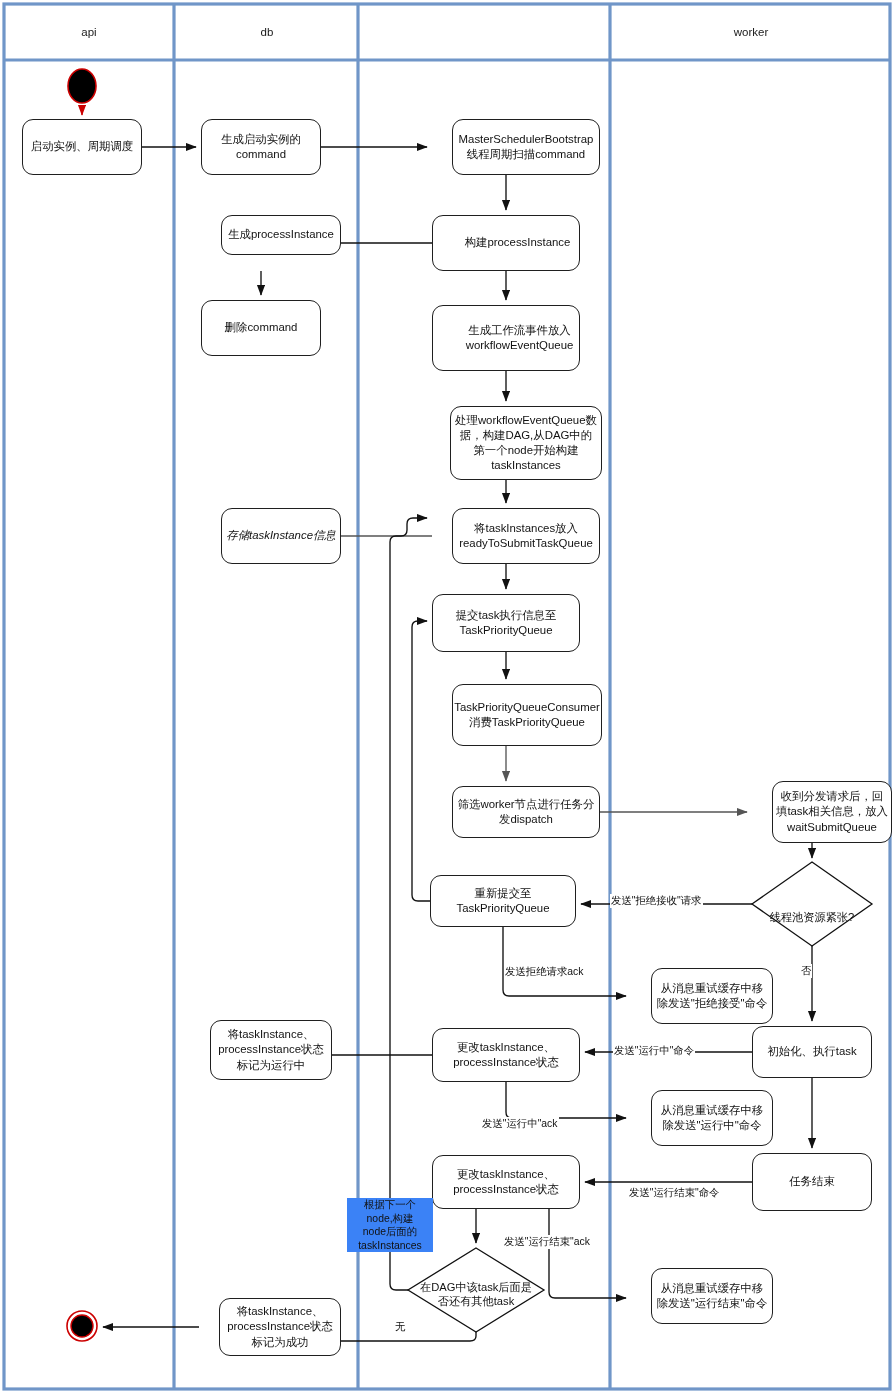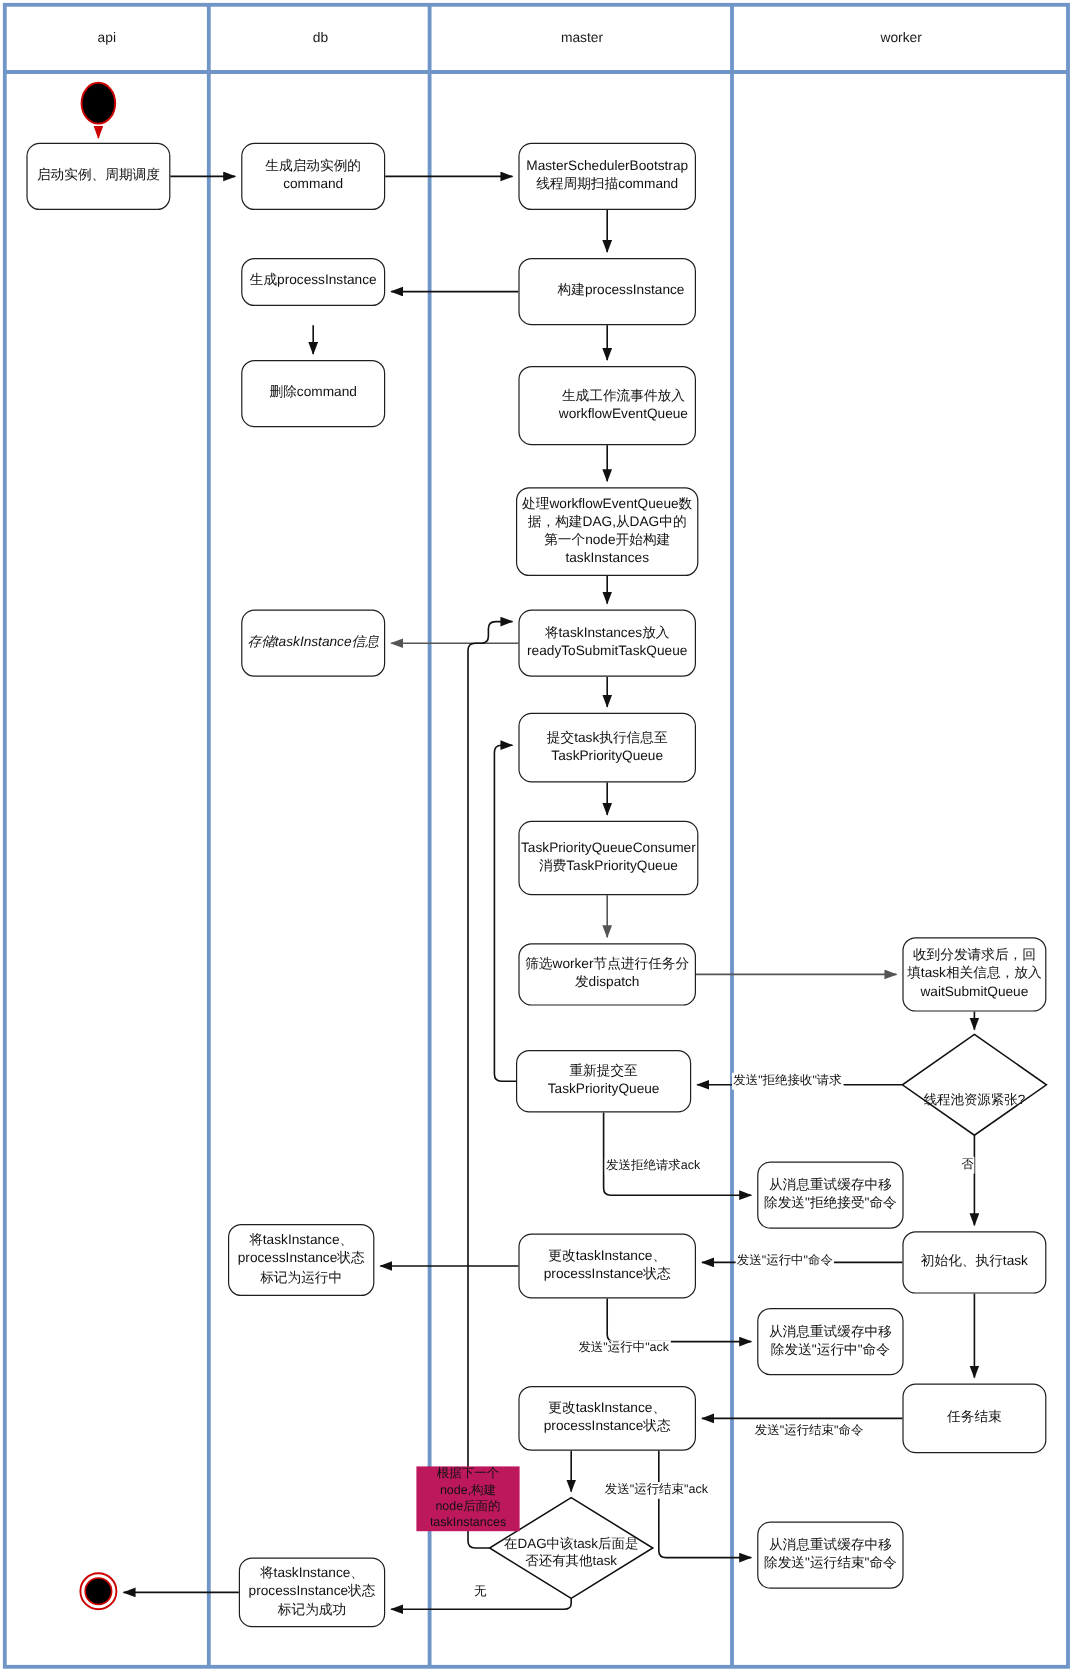--- a/index.html
+++ b/index.html
@@ -10,26 +10,26 @@
     position:absolute;display:flex;align-items:center;justify-content:center;
     font-size:11.5px;color:#1a1a1a;text-align:center;
   }
   .node{
     position:absolute;box-sizing:border-box;
     border:1.3px solid #1f1f1f;border-radius:11px;background:#ffffff;
     display:flex;align-items:center;justify-content:center;text-align:center;
     font-size:11.4px;line-height:1.32;color:#111;padding:2px 3px;
     white-space:pre-line;
   }
-  .node.tight{padding:2px 0px;}
+  .node.tight{padding:2px 0px;margin-left:20px;}
   .edge-label{
     position:absolute;font-size:10.4px;color:#111;background:#ffffff;
     text-align:center;line-height:1.3;white-space:pre-line;padding:0 1px;
   }
-  .edge-label.shaded{background:#be185d;margin-top:24px;}
+  .edge-label.shaded{background:#3b82f6;}
   .diamond-label{
     position:absolute;font-size:11.2px;color:#111;text-align:center;
     line-height:1.25;white-space:pre-line;pointer-events:none;
   }
 </style>
 </head>
 <body>
 
 <div id="stage">
 
@@ -109,23 +109,20 @@
       <polygon points="476,1248 544,1290 476,1332 408,1290"></polygon>
     </g>
   </svg>
 
   <div class="lane-title" style="left:5px;top:5px;width:168px;height:54px;">
     <span>api</span>
   </div>
   <div class="lane-title" style="left:177px;top:5px;width:180px;height:54px;">
     <span>db</span>
   </div>
-  <div class="lane-title" style="left:361px;top:5px;width:248px;height:54px;">
-    <span>master</span>
-  </div>
   <div class="lane-title" style="left:613px;top:5px;width:276px;height:54px;">
     <span>worker</span>
   </div>
 
   <div class="node" style="left:22px;top:119px;width:120px;height:56px;">
     <span>启动实例、周期调度</span></div>
 
   <div class="node" style="left:201px;top:119px;width:120px;height:56px;">
     <span>生成启动实例的
 command</span></div>

